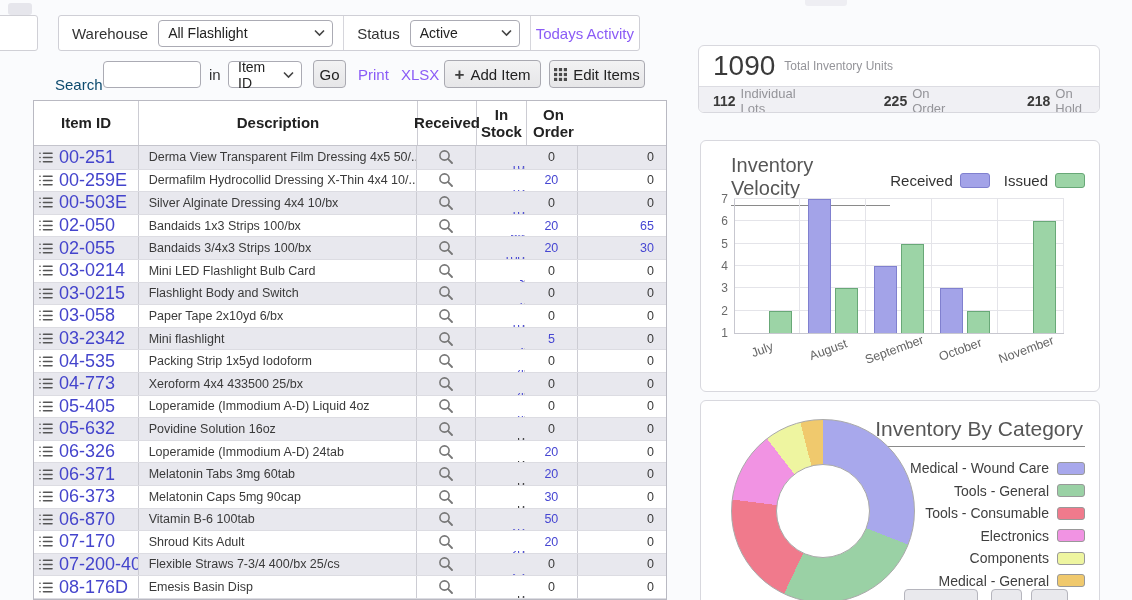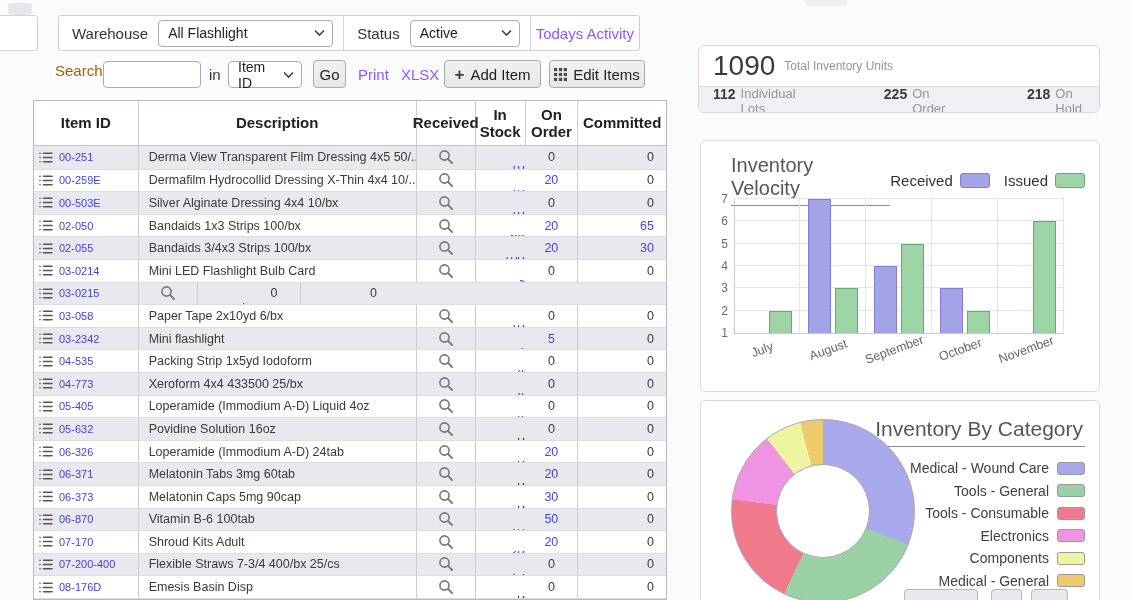--- a/index.html
+++ b/index.html
@@ -22,21 +22,21 @@
                  display:flex; align-items:center; font-size:14px; color:#222; padding:0 24px 0 9px; }
   .fake-select .chev { position:absolute; right:7px; top:50%; transform:translateY(-50%); display:flex; }
   .sel-warehouse { width:175px; margin-right:10px; }
   .sel-status { width:110px; margin-right:10px; }
   .sel-field { width:74px; }
   .todays { flex:1; text-align:center; font-size:15px; }
   a.link { color:#8b5cf6; text-decoration:none; cursor:pointer; }
 
   
   .search-row { position:absolute; left:0; top:60px; width:680px; height:30px; }
-  .sr-label { position:absolute; left:55px; top:2px; font-size:15px; color:#a16207; }
+  .sr-label { position:absolute; left:55px; top:16px; font-size:15px; color:#0c4a6e; }
   .sr-input { position:absolute; left:103px; top:1px; width:98px; height:27px; border:1px solid #ababb4; border-radius:4px;
               background:#fff; font-size:14px; padding:0 6px; font-family:"Liberation Sans",sans-serif; }
   .sr-in { position:absolute; left:209px; top:6px; font-size:15px; color:#333; }
   .search-row .sel-field { position:absolute; left:228px; top:1px; }
   .btn { background:linear-gradient(#f2f2f3,#e6e6e8); border:1px solid #a9a9b1; border-radius:4px; height:28px;
          display:flex; align-items:center; justify-content:center; font-size:15px; color:#222; cursor:pointer; gap:6px; }
   .btn-go { position:absolute; left:313px; top:0; width:33px; }
   .sr-print { position:absolute; left:358px; top:6px; font-size:15px; }
   .sr-xlsx { position:absolute; left:401px; top:6px; font-size:15px; }
   .btn-add { position:absolute; left:444px; top:0; width:97px; }
@@ -56,34 +56,34 @@
   .t-cell { display:flex; align-items:center; font-size:12.5px; color:#3a3a3a;
             border-right:1px solid #ccccd3; overflow:hidden; white-space:nowrap; }
   .t-cell:last-child { border-right:none; }
   .c-id   { width:105px; padding-left:5px; gap:6px; }
   .c-desc { width:279px; padding-left:10px; }
   .c-hist { width:59px; justify-content:center; }
   .c-stock{ width:50px; justify-content:flex-end; padding-right:0;margin-top:20px; }
   .c-order{ width:53px; justify-content:center; }
   .c-comm { width:88px; justify-content:flex-end; padding-right:12px; }
   .h-id{width:105px;} .h-desc{width:279px;} .h-hist{width:59px;} .h-stock{width:50px;} .h-order{width:53px;} .h-comm{width:88px;}
-  .id-link { color:#4444cc; font-size:11px; text-decoration:none; cursor:pointer; }
+  .id-link { color:#4444cc; font-size:18px; text-decoration:none; cursor:pointer; }
   .val-blue { color:#4646d2; }
   .icon-btn { display:flex; align-items:center; cursor:pointer; }
 
   
   .panel { position:absolute; background:#fff; border:1px solid #d8d8de; border-radius:6px; }
 
   
   .summary { left:698px; top:45px; width:402px; height:68px; overflow:hidden; }
   .sum-top { height:40px; display:flex; align-items:center; padding-left:14px; gap:9px; }
   .sum-big { font-size:28px; color:#3a3a3a; }
   .sum-big-label { font-size:12px; color:#949499; }
   .sum-strip { height:28px; background:#f0f0f4; border-top:1px solid #dcdce2; display:flex; align-items:center; }
-  .stat { display:flex; align-items:flex-start; gap:5px; }
+  .stat { display:flex; align-items:center; gap:5px; }
   .stat-num { font-size:14px; font-weight:bold; color:#3a3a3a; }
   .stat-label { font-size:13px; color:#949499; }
   .st-1{ margin-left:14px; } .st-2{ margin-left:66px; } .st-3{ margin-left:65px; }
 
   
   .velocity { left:700px; top:140px; width:400px; height:252px; }
   .v-titlerow { position:absolute; left:30px; right:14px; top:13px; display:flex; align-items:center; }
   .chart-title { font-size:20px; color:#565656; border-bottom:1px solid #8a8a8a; padding:0 6px 5px 0; }
   .v-legend { margin-left:auto; display:flex; align-items:center; }
   .v-leg-label { font-size:15px; color:#333; }
@@ -195,21 +195,20 @@
     </div>
   </div>
 
   <div class="inv-table">
     <div class="t-head">
       <div class="t-hcell h-id">Item ID</div>
       <div class="t-hcell h-desc">Description</div>
       <div class="t-hcell h-hist">Received</div>
       <div class="t-hcell h-stock">In Stock</div>
       <div class="t-hcell h-order">On Order</div>
-      <div class="t-hcell h-comm">Committed</div>
     </div>
     <div id="table-body">
         <div class="t-row alt">
           <div class="t-cell c-id">
             <span class="icon-btn">
               <svg width="14" height="13" viewBox="0 0 14 13">
                 <g stroke="#555" stroke-width="1.6" stroke-linecap="round">
                   <line x1="1" y1="2.2" x2="1.01" y2="2.2"></line>
                   <line x1="4.5" y1="2.2" x2="13" y2="2.2"></line>
                   <line x1="1" y1="6.5" x2="1.01" y2="6.5"></line>
@@ -388,20 +387,21 @@
                   <line x1="4.5" y1="2.2" x2="13" y2="2.2"></line>
                   <line x1="1" y1="6.5" x2="1.01" y2="6.5"></line>
                   <line x1="4.5" y1="6.5" x2="13" y2="6.5"></line>
                   <line x1="1" y1="10.8" x2="1.01" y2="10.8"></line>
                   <line x1="4.5" y1="10.8" x2="13" y2="10.8"></line>
                 </g>
               </svg>
             </span>
             <a class="id-link">03-0215</a>
           </div>
+          <div class="t-cell c-desc">Flashlight Body and Switch</div>
           <div class="t-cell c-hist">
             <span class="icon-btn">
               <svg width="16" height="16" viewBox="0 0 16 16">
                 <circle cx="6.5" cy="6.5" r="4.6" fill="none" stroke="#777" stroke-width="1.6"></circle>
                 <line x1="10.2" y1="10.2" x2="14" y2="14" stroke="#777" stroke-width="1.9" stroke-linecap="round"></line>
               </svg>
             </span>
           </div>
           <div class="t-cell c-stock val-blue">1</div>
           <div class="t-cell c-order">0</div>

